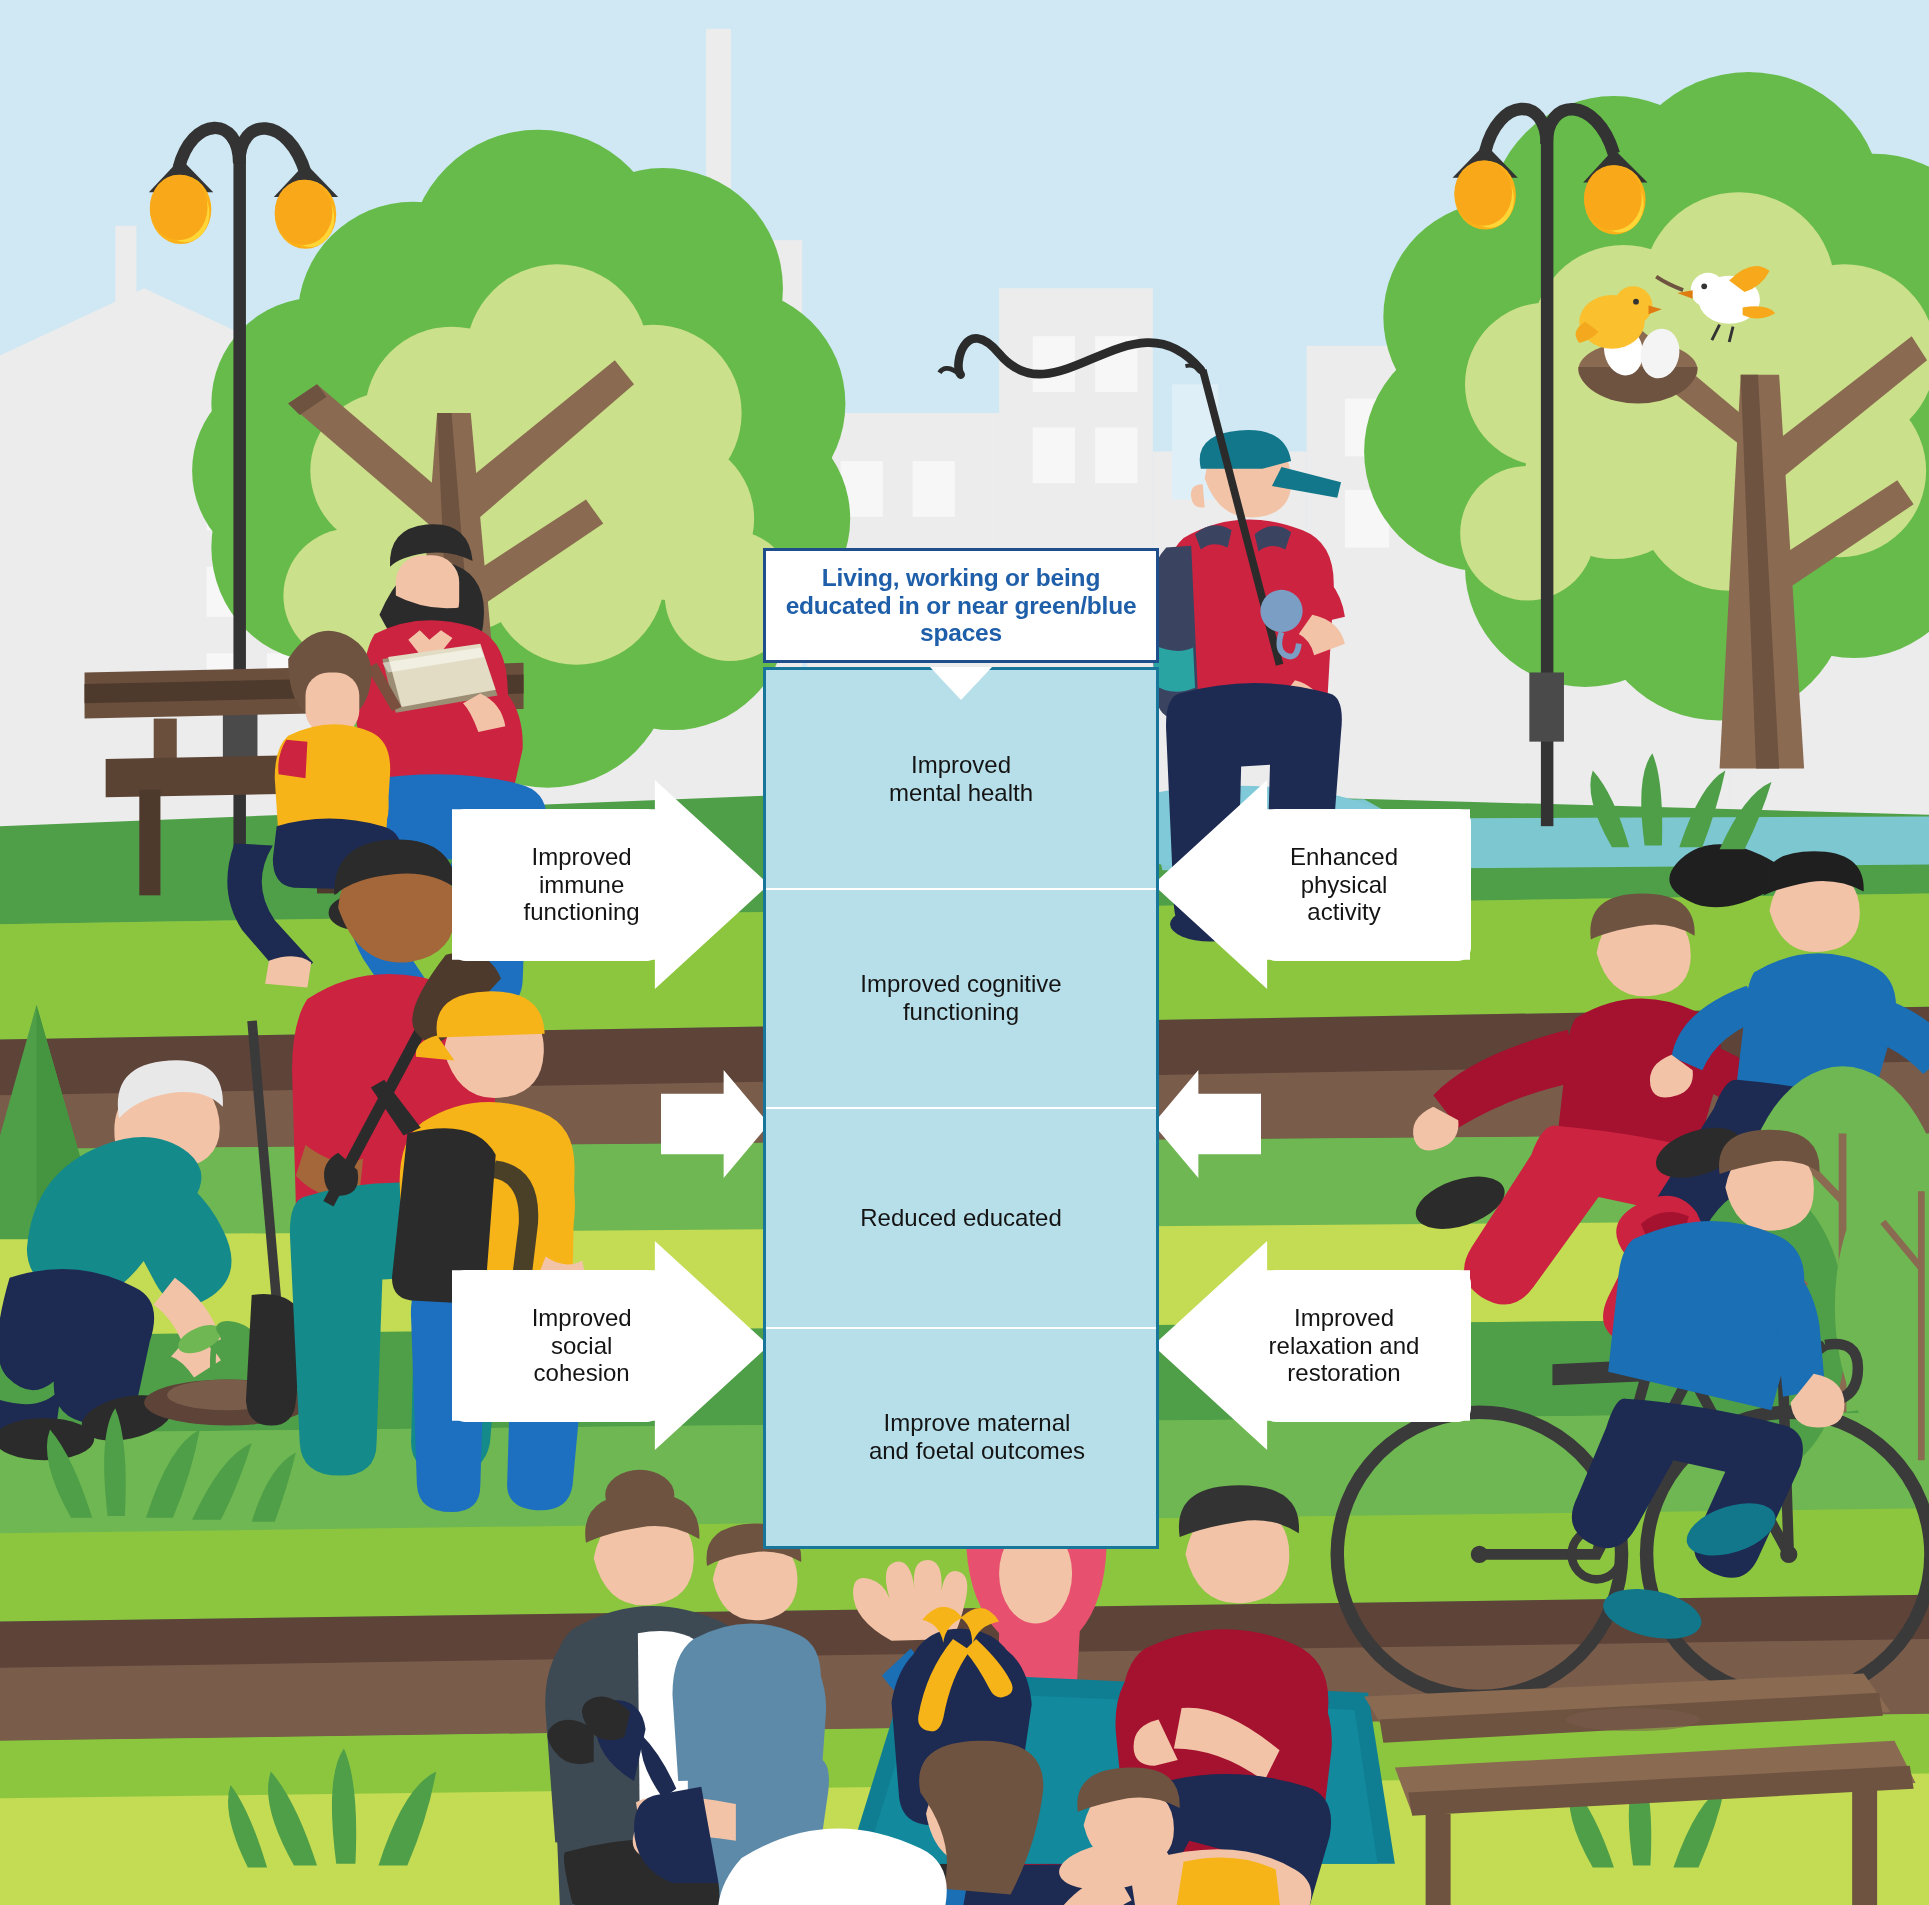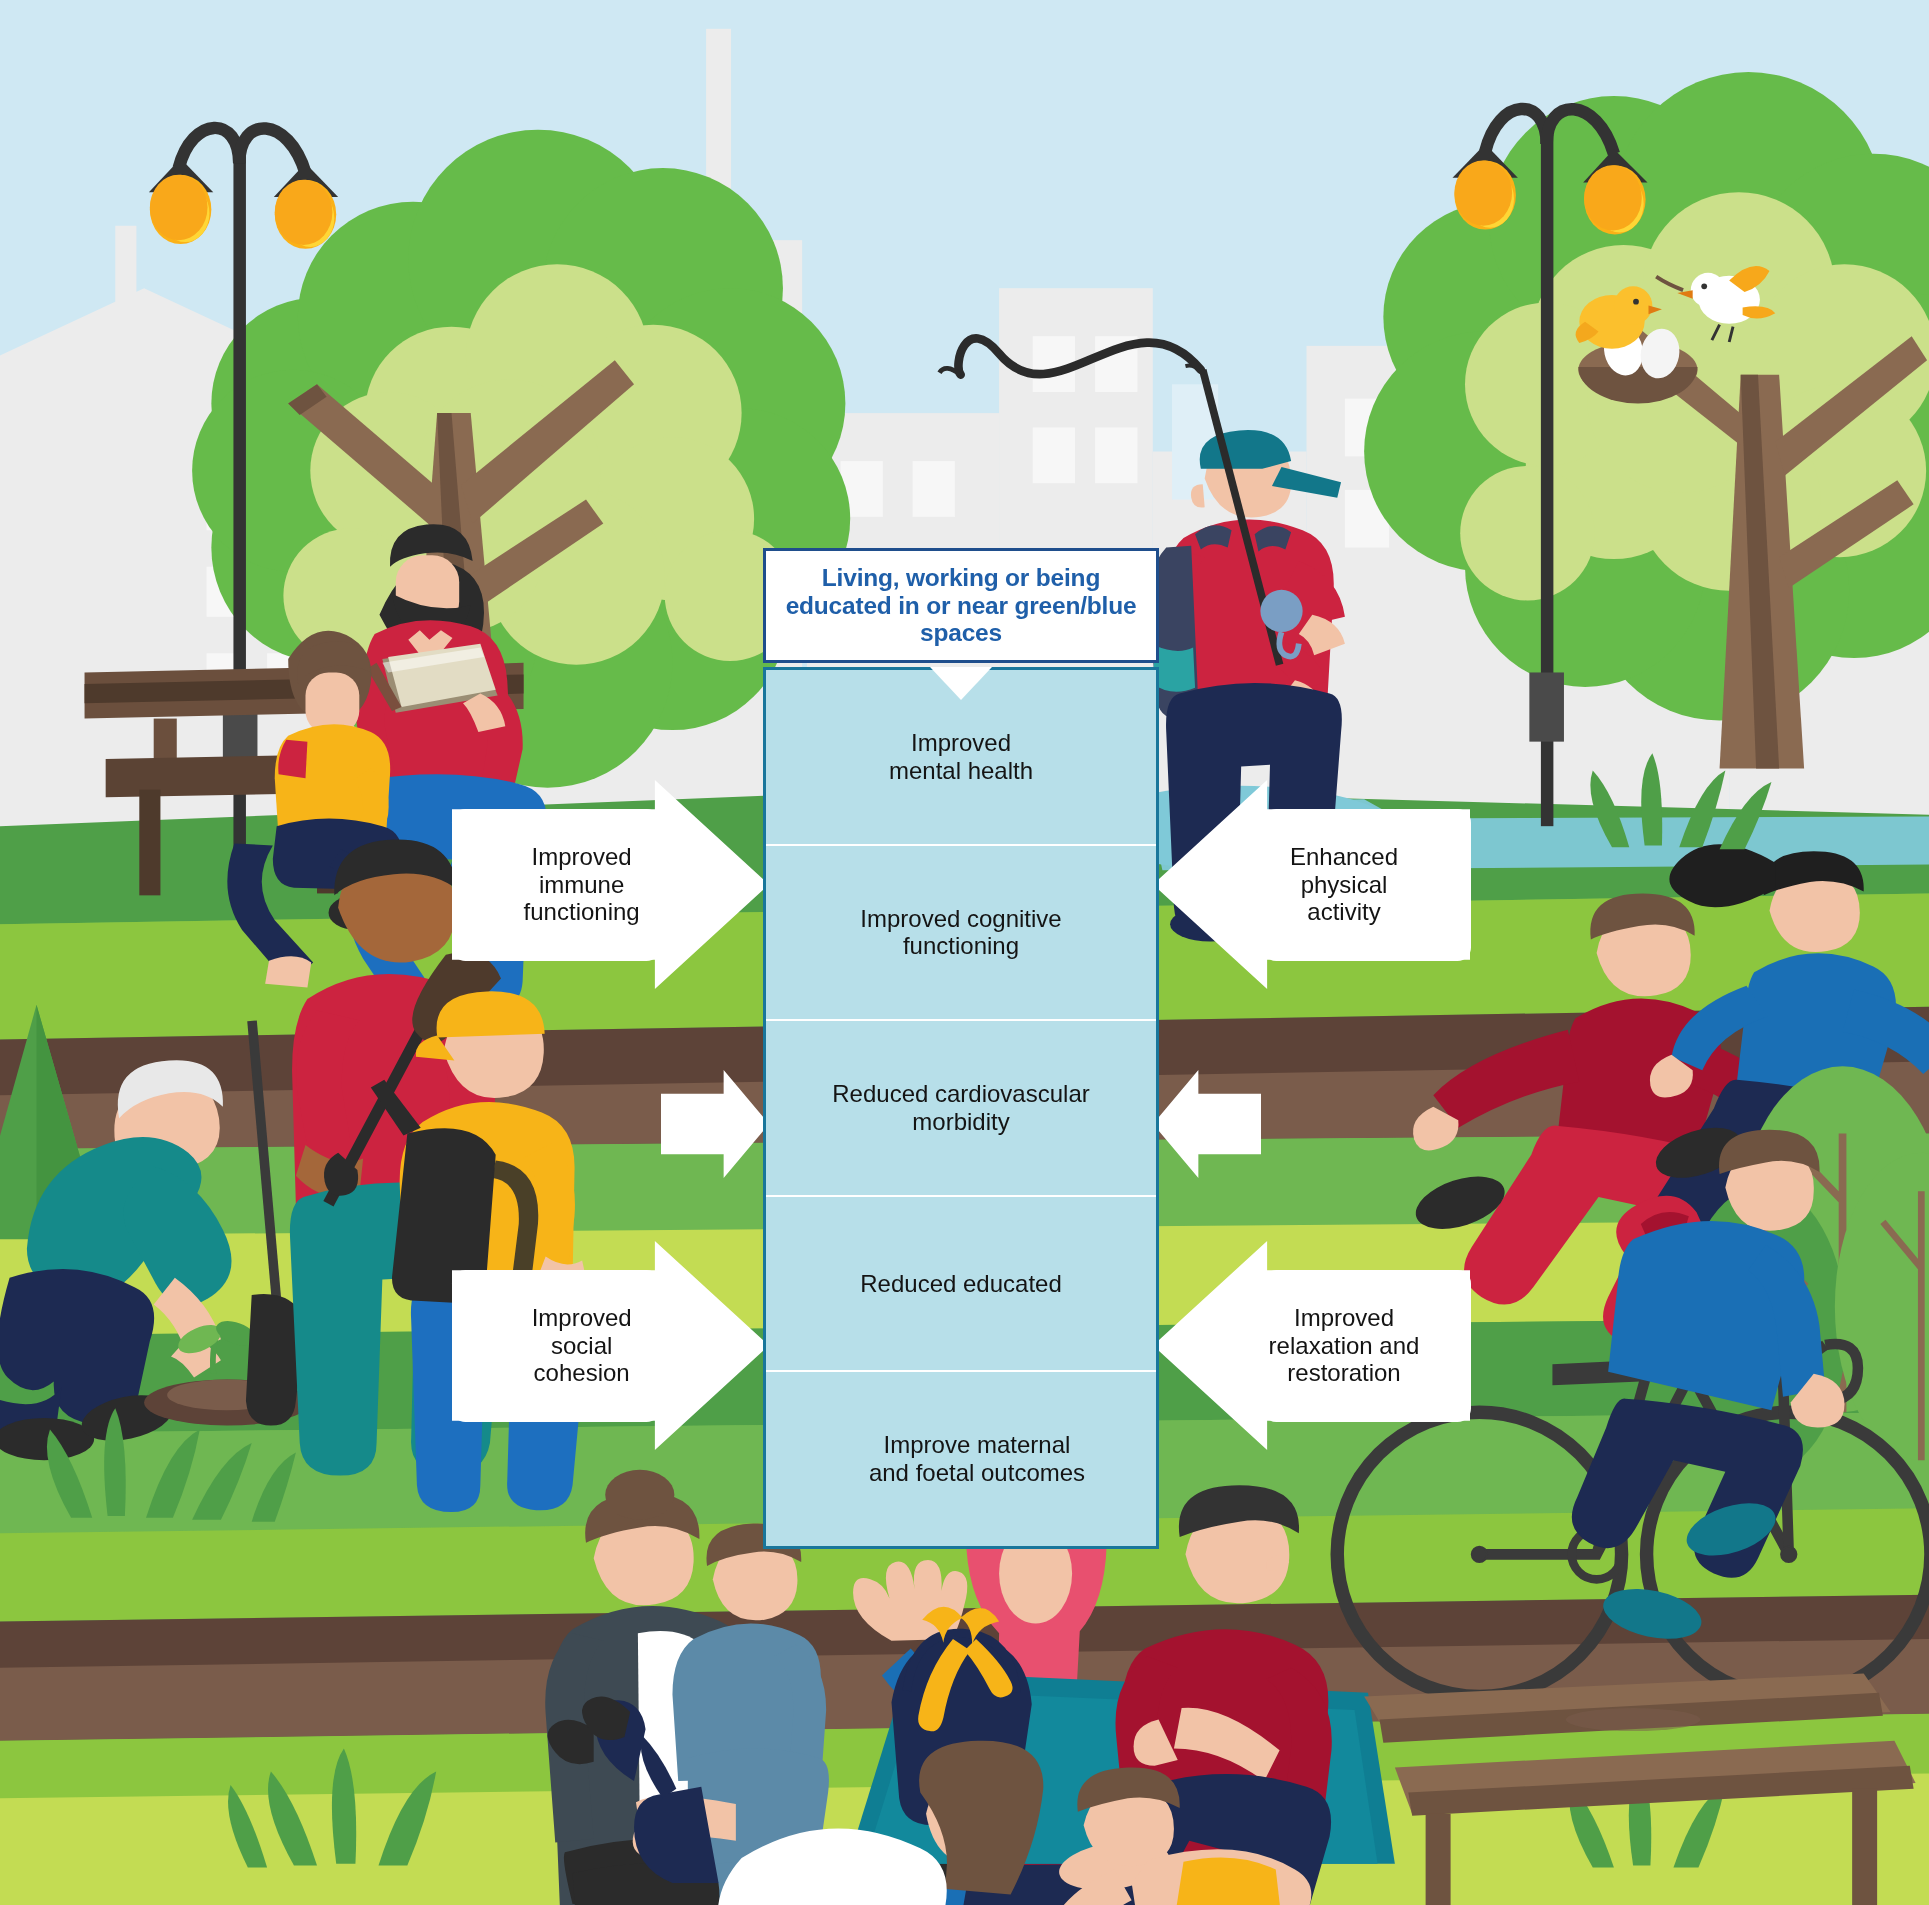--- a/index.html
+++ b/index.html
@@ -679,23 +679,20 @@
     </div>
     <div class="notch"></div>
     <div class="list-wrap">
       <div class="list-row">
         <div class="txt">Improved<br>mental&nbsp;health</div>
       </div>
       <div class="list-row">
         <div class="txt">Improved&nbsp;cognitive<br>functioning</div>
       </div>
       <div class="list-row">
-        <div class="txt">Reduced&nbsp;cardiovascular<br>morbidity</div>
-      </div>
-      <div class="list-row">
         <div class="txt">Reduced educated</div>
       </div>
       <div class="list-row">
         <div class="txt">Improve&nbsp;maternal<br>and&nbsp;foetal&nbsp;outcomes</div>
       </div>
     </div>
   </div>
 
 </div>
 

